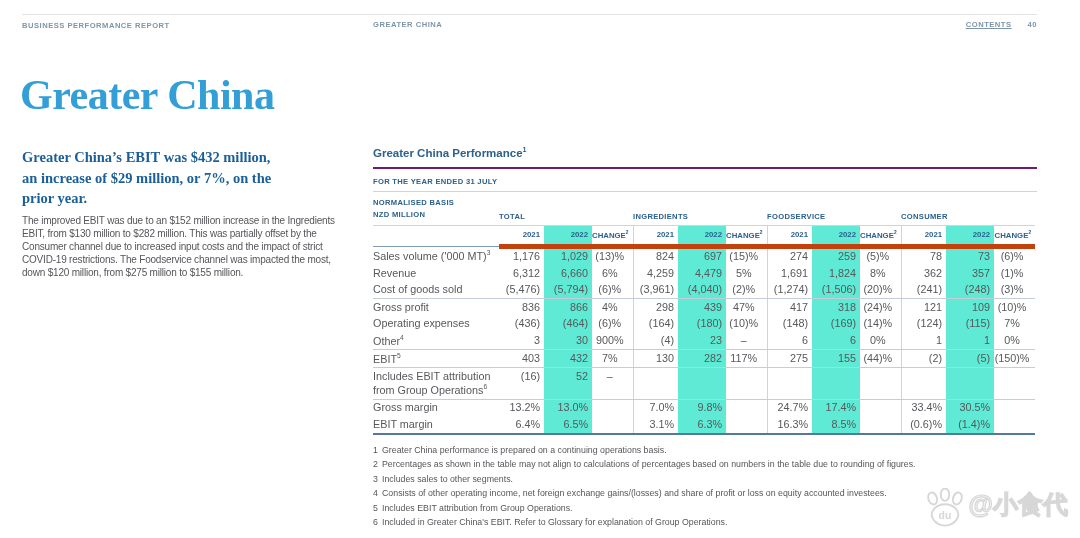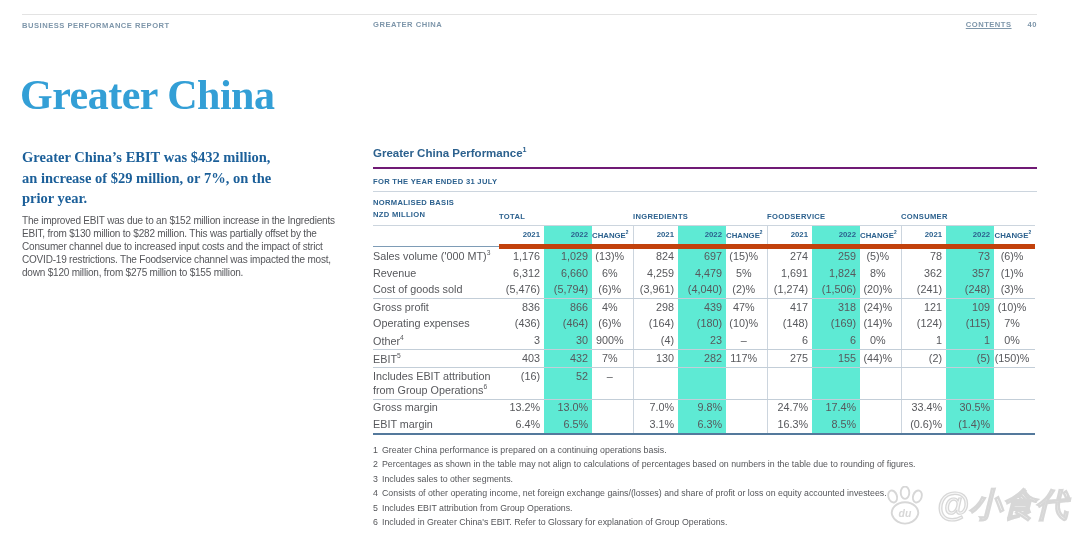--- a/index.html
+++ b/index.html
@@ -60,22 +60,22 @@
   .perf-table tbody tr:last-child td,.perf-table tbody tr:last-child th{
     border-bottom:2px solid #54799c;}
 
   
   .footnotes{margin-top:8px;}
   .fn{display:flex;font-size:8.8px;color:#55565a;line-height:1.65;}
   .fn .num{width:9px;flex:none;}
   .fn .txt{flex:1;}
 
   
-  .watermark{position:absolute;right:12px;bottom:10px;display:flex;align-items:center;gap:11px;font-style:italic;}
-  .watermark .wm-text{font-size:33px;font-weight:700;color:#f7f7f7;
+  .watermark{position:absolute;right:12px;bottom:10px;display:flex;align-items:flex-start;gap:3px;}
+  .watermark .wm-text{font-size:25px;font-weight:700;color:#f7f7f7;
     -webkit-text-stroke:1.2px #d7d7d7;text-shadow:0 0 1px #d9d9d9;}
 </style>
 </head>
 <body>
 
 <div class="topline"></div>
 
 <div class="runhead">
   <div class="left">
     <div>BUSINESS PERFORMANCE REPORT</div>

